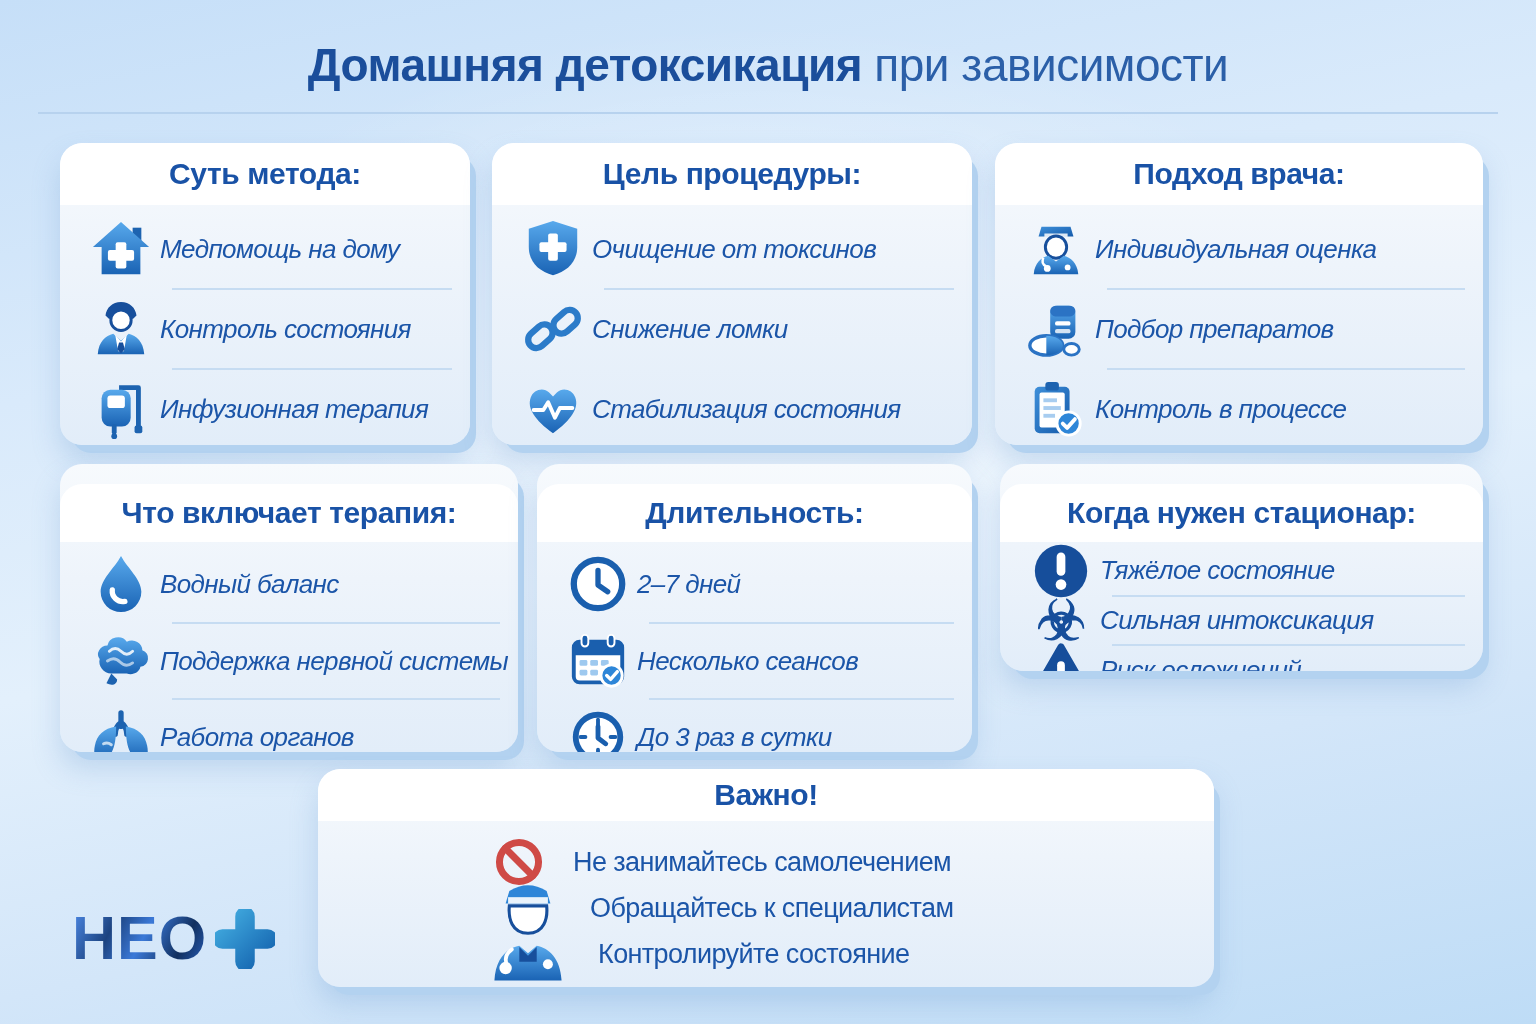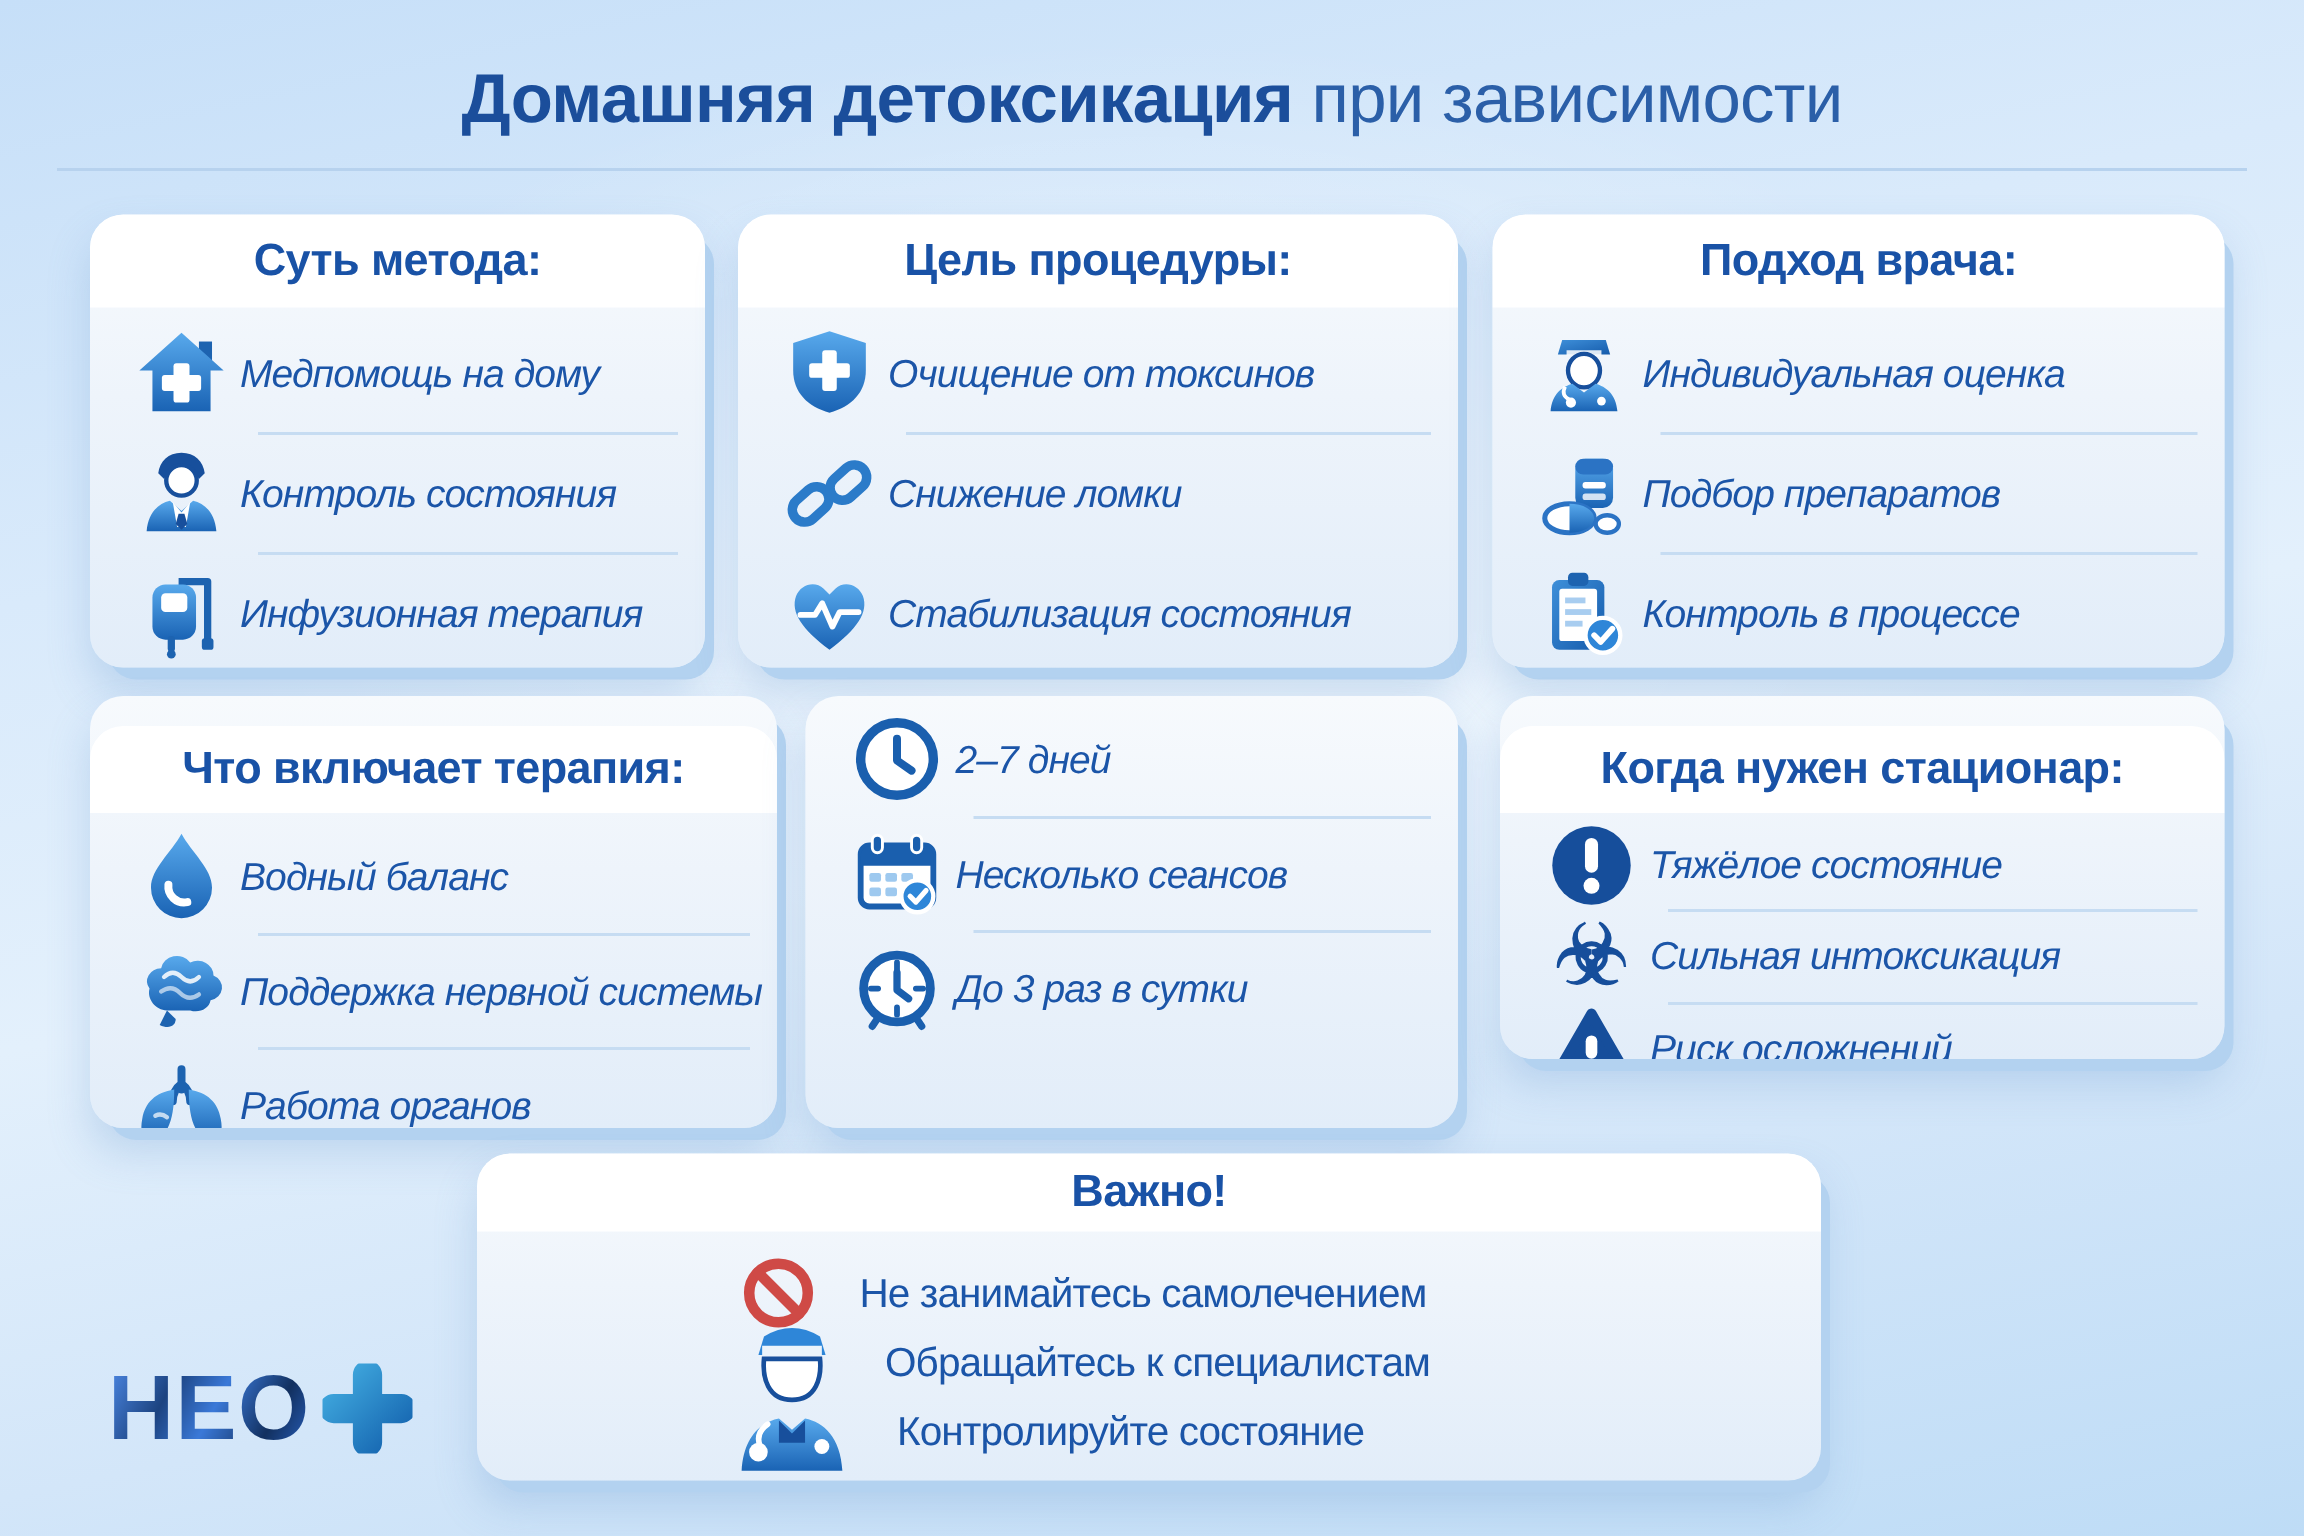--- a/index.html
+++ b/index.html
@@ -56,21 +56,21 @@
     border-bottom:2px solid #c6dcf2;
   }
   .glyph-icon{font-family:"DejaVu Sans",sans-serif;font-size:56px;line-height:1;color:#164e9b;-webkit-text-stroke:1.5px #164e9b;}
 
   
   .c1{left:60px;top:143px;width:410px;height:302px;}
   .c2{left:492px;top:143px;width:480px;height:302px;}
   .c3{left:995px;top:143px;width:488px;height:302px;}
   .c4{left:60px;top:464px;width:458px;height:288px;}
   .c5{left:537px;top:464px;width:435px;height:288px;}
-  .c6{left:1000px;top:464px;width:483px;height:242px;}
+  .c6{left:1000px;top:464px;width:483px;height:207px;border-radius:24px;}
   .c4 .card-header,.c5 .card-header,.c6 .card-header{height:58px;margin-top:20px;}
   .c4 .card-body,.c5 .card-body,.c6 .card-body{height:calc(100% - 58px);}
 
   
   .imp{left:318px;top:769px;width:896px;height:218px;}
   .imp .card-header{height:52px;}
   .imp .imp-body{position:relative;height:calc(100% - 52px);}
   .imp-row1{position:absolute;top:16px;left:176px;display:flex;align-items:center;gap:29px;}
   .imp-row1 .icon-box{width:50px;height:50px;}
   .imp-row1 .icon-box svg{width:100%;height:100%;}
@@ -284,20 +284,23 @@
               <path d="M37 20 c0 20 4 32 14 34 c7 1 10-4 8-14 c-2-11-9-18-22-20 Z" fill="url(#gB)"></path>
               <path d="M14 38 q4-2 8 1" stroke="#fff" stroke-width="3" fill="none" opacity=".7" stroke-linecap="round"></path>
             </svg>
         </span>
         <span class="label">Работа органов</span>
       </div>
     </div>
   </div>
 
   <div class="card c5">
+    <div class="card-header">
+        <span class="card-title">Длительность:</span>
+      </div>
     <div class="card-body">
       <div class="item has-divider">
         <span class="icon-box">
           <svg viewBox="0 0 64 64">
               <circle cx="32" cy="32" r="25" fill="#fff" stroke="#1a5fae" stroke-width="6.5"></circle>
               <path d="M32 18 V33 L42 40" fill="none" stroke="#1a5fae" stroke-width="5.5" stroke-linecap="round" stroke-linejoin="round"></path>
             </svg>
         </span>
         <span class="label">2–7 дней</span>
       </div>

